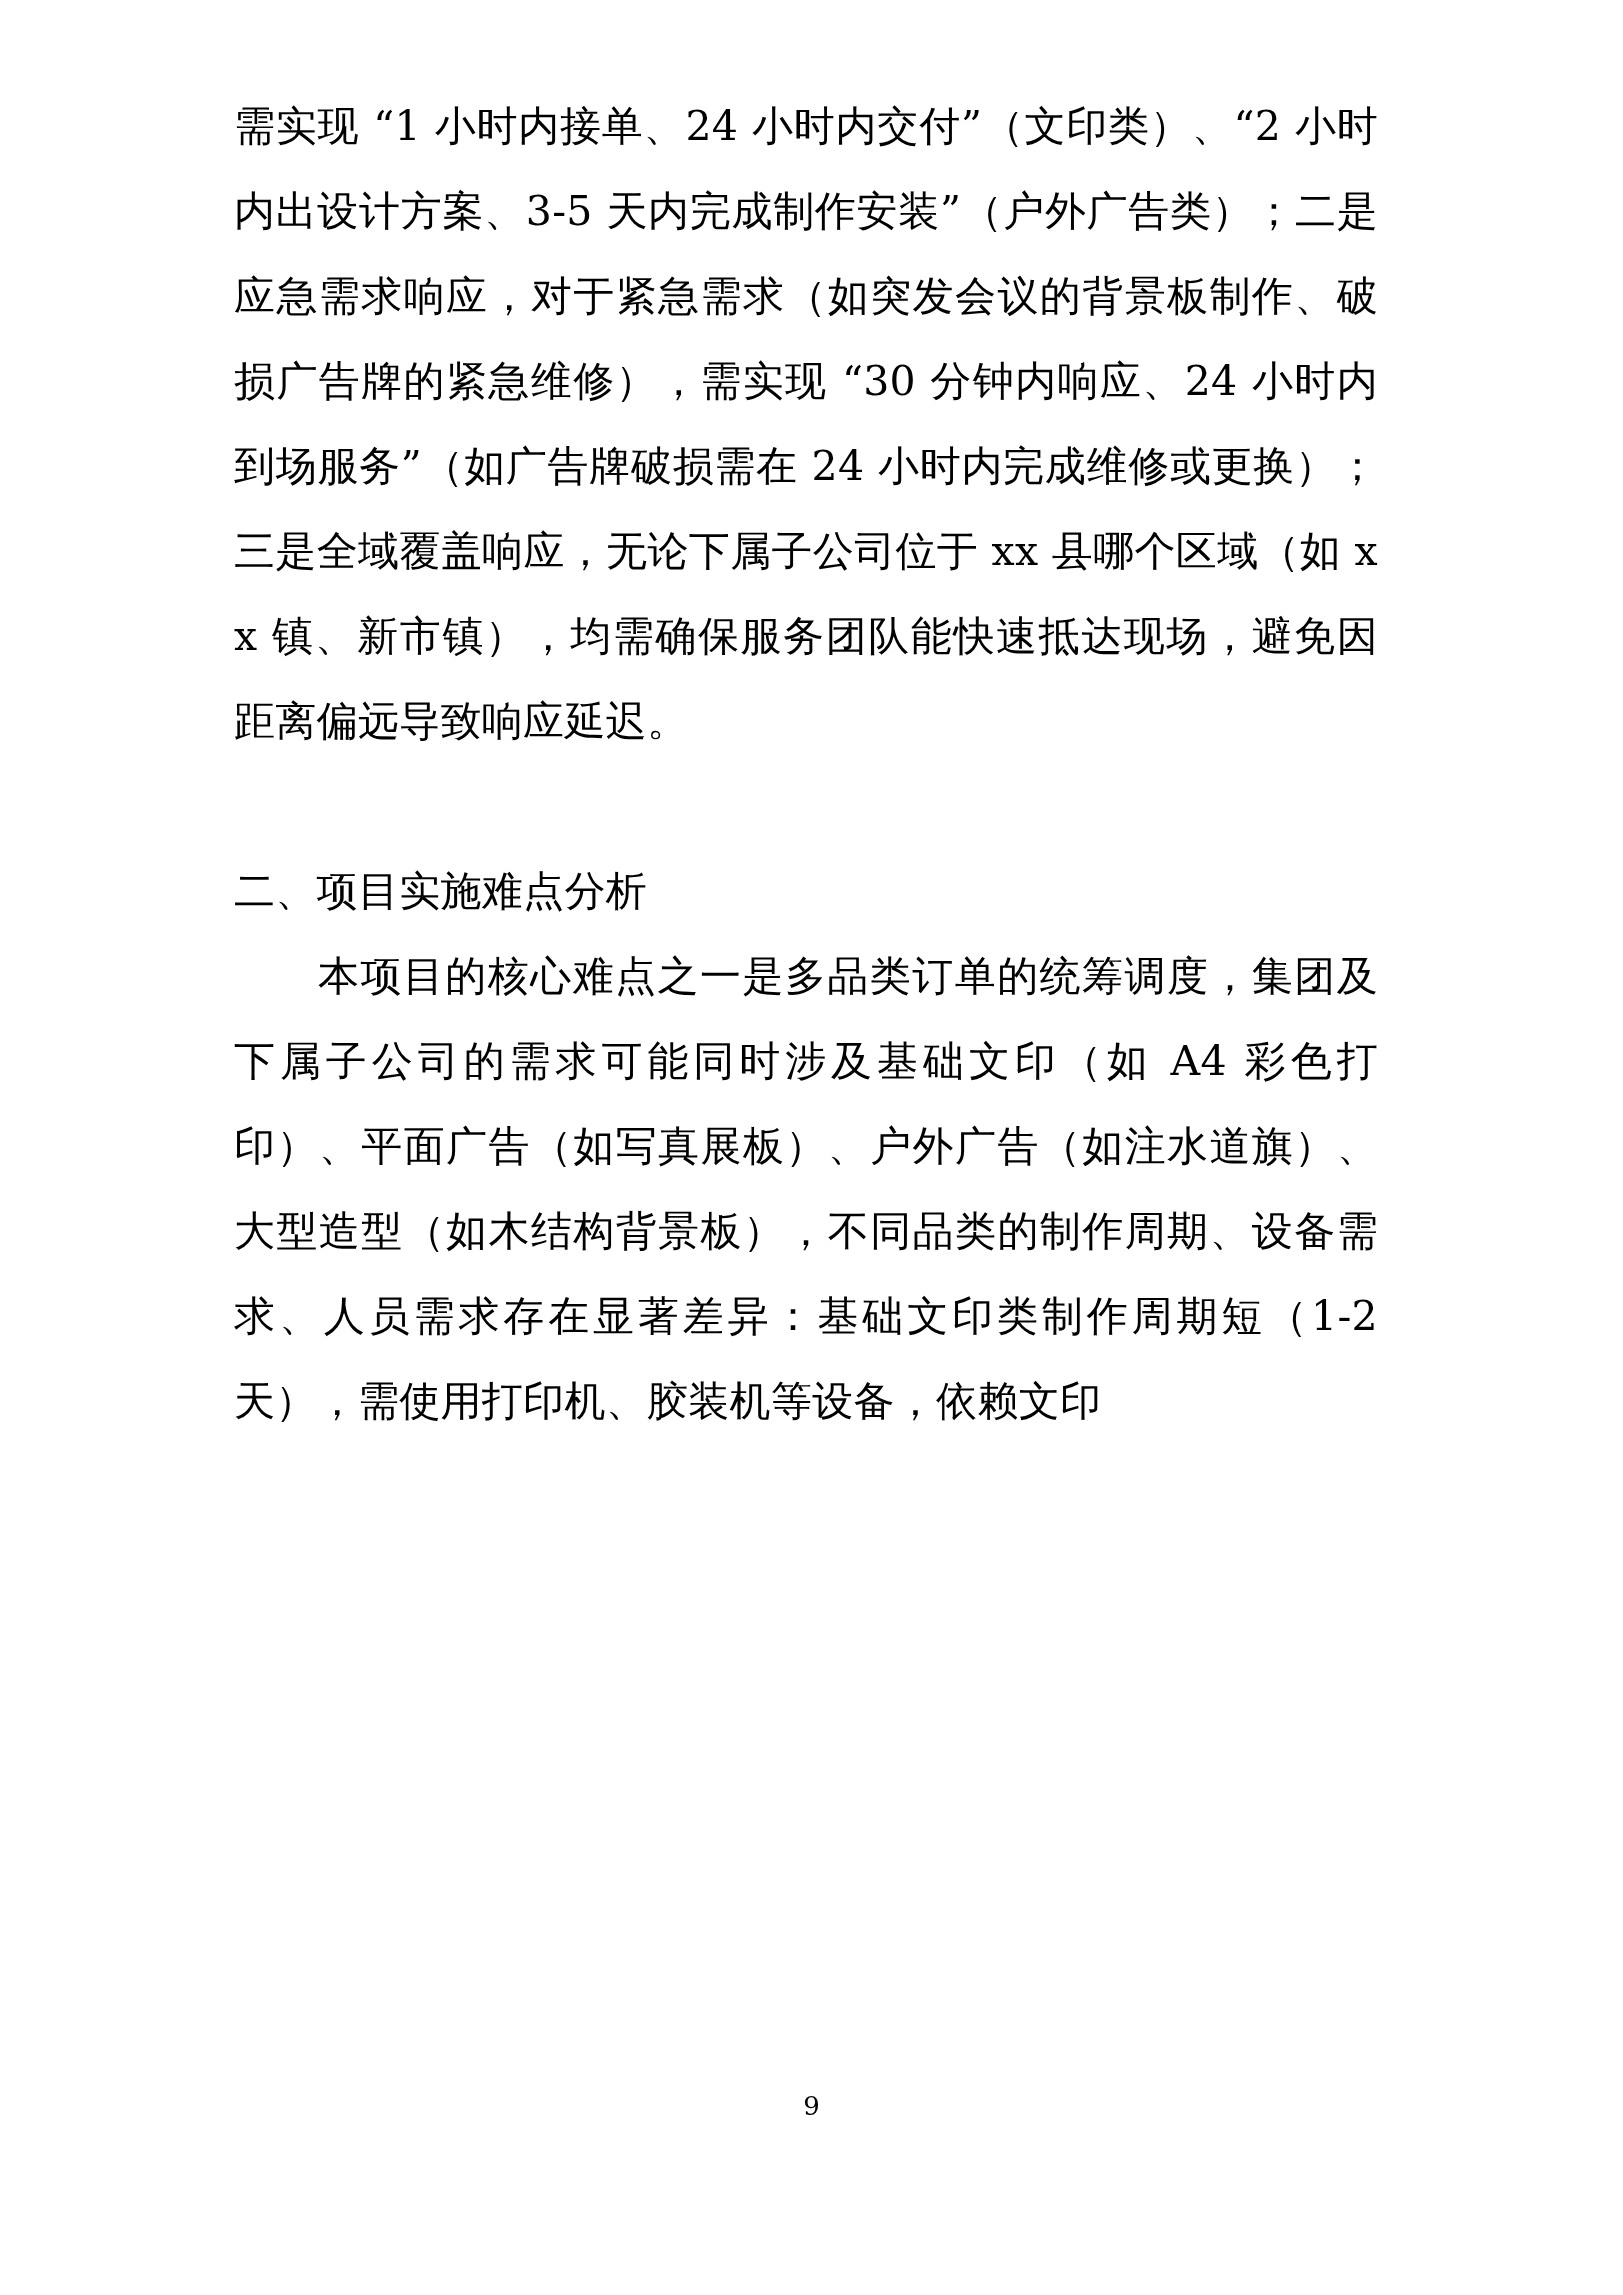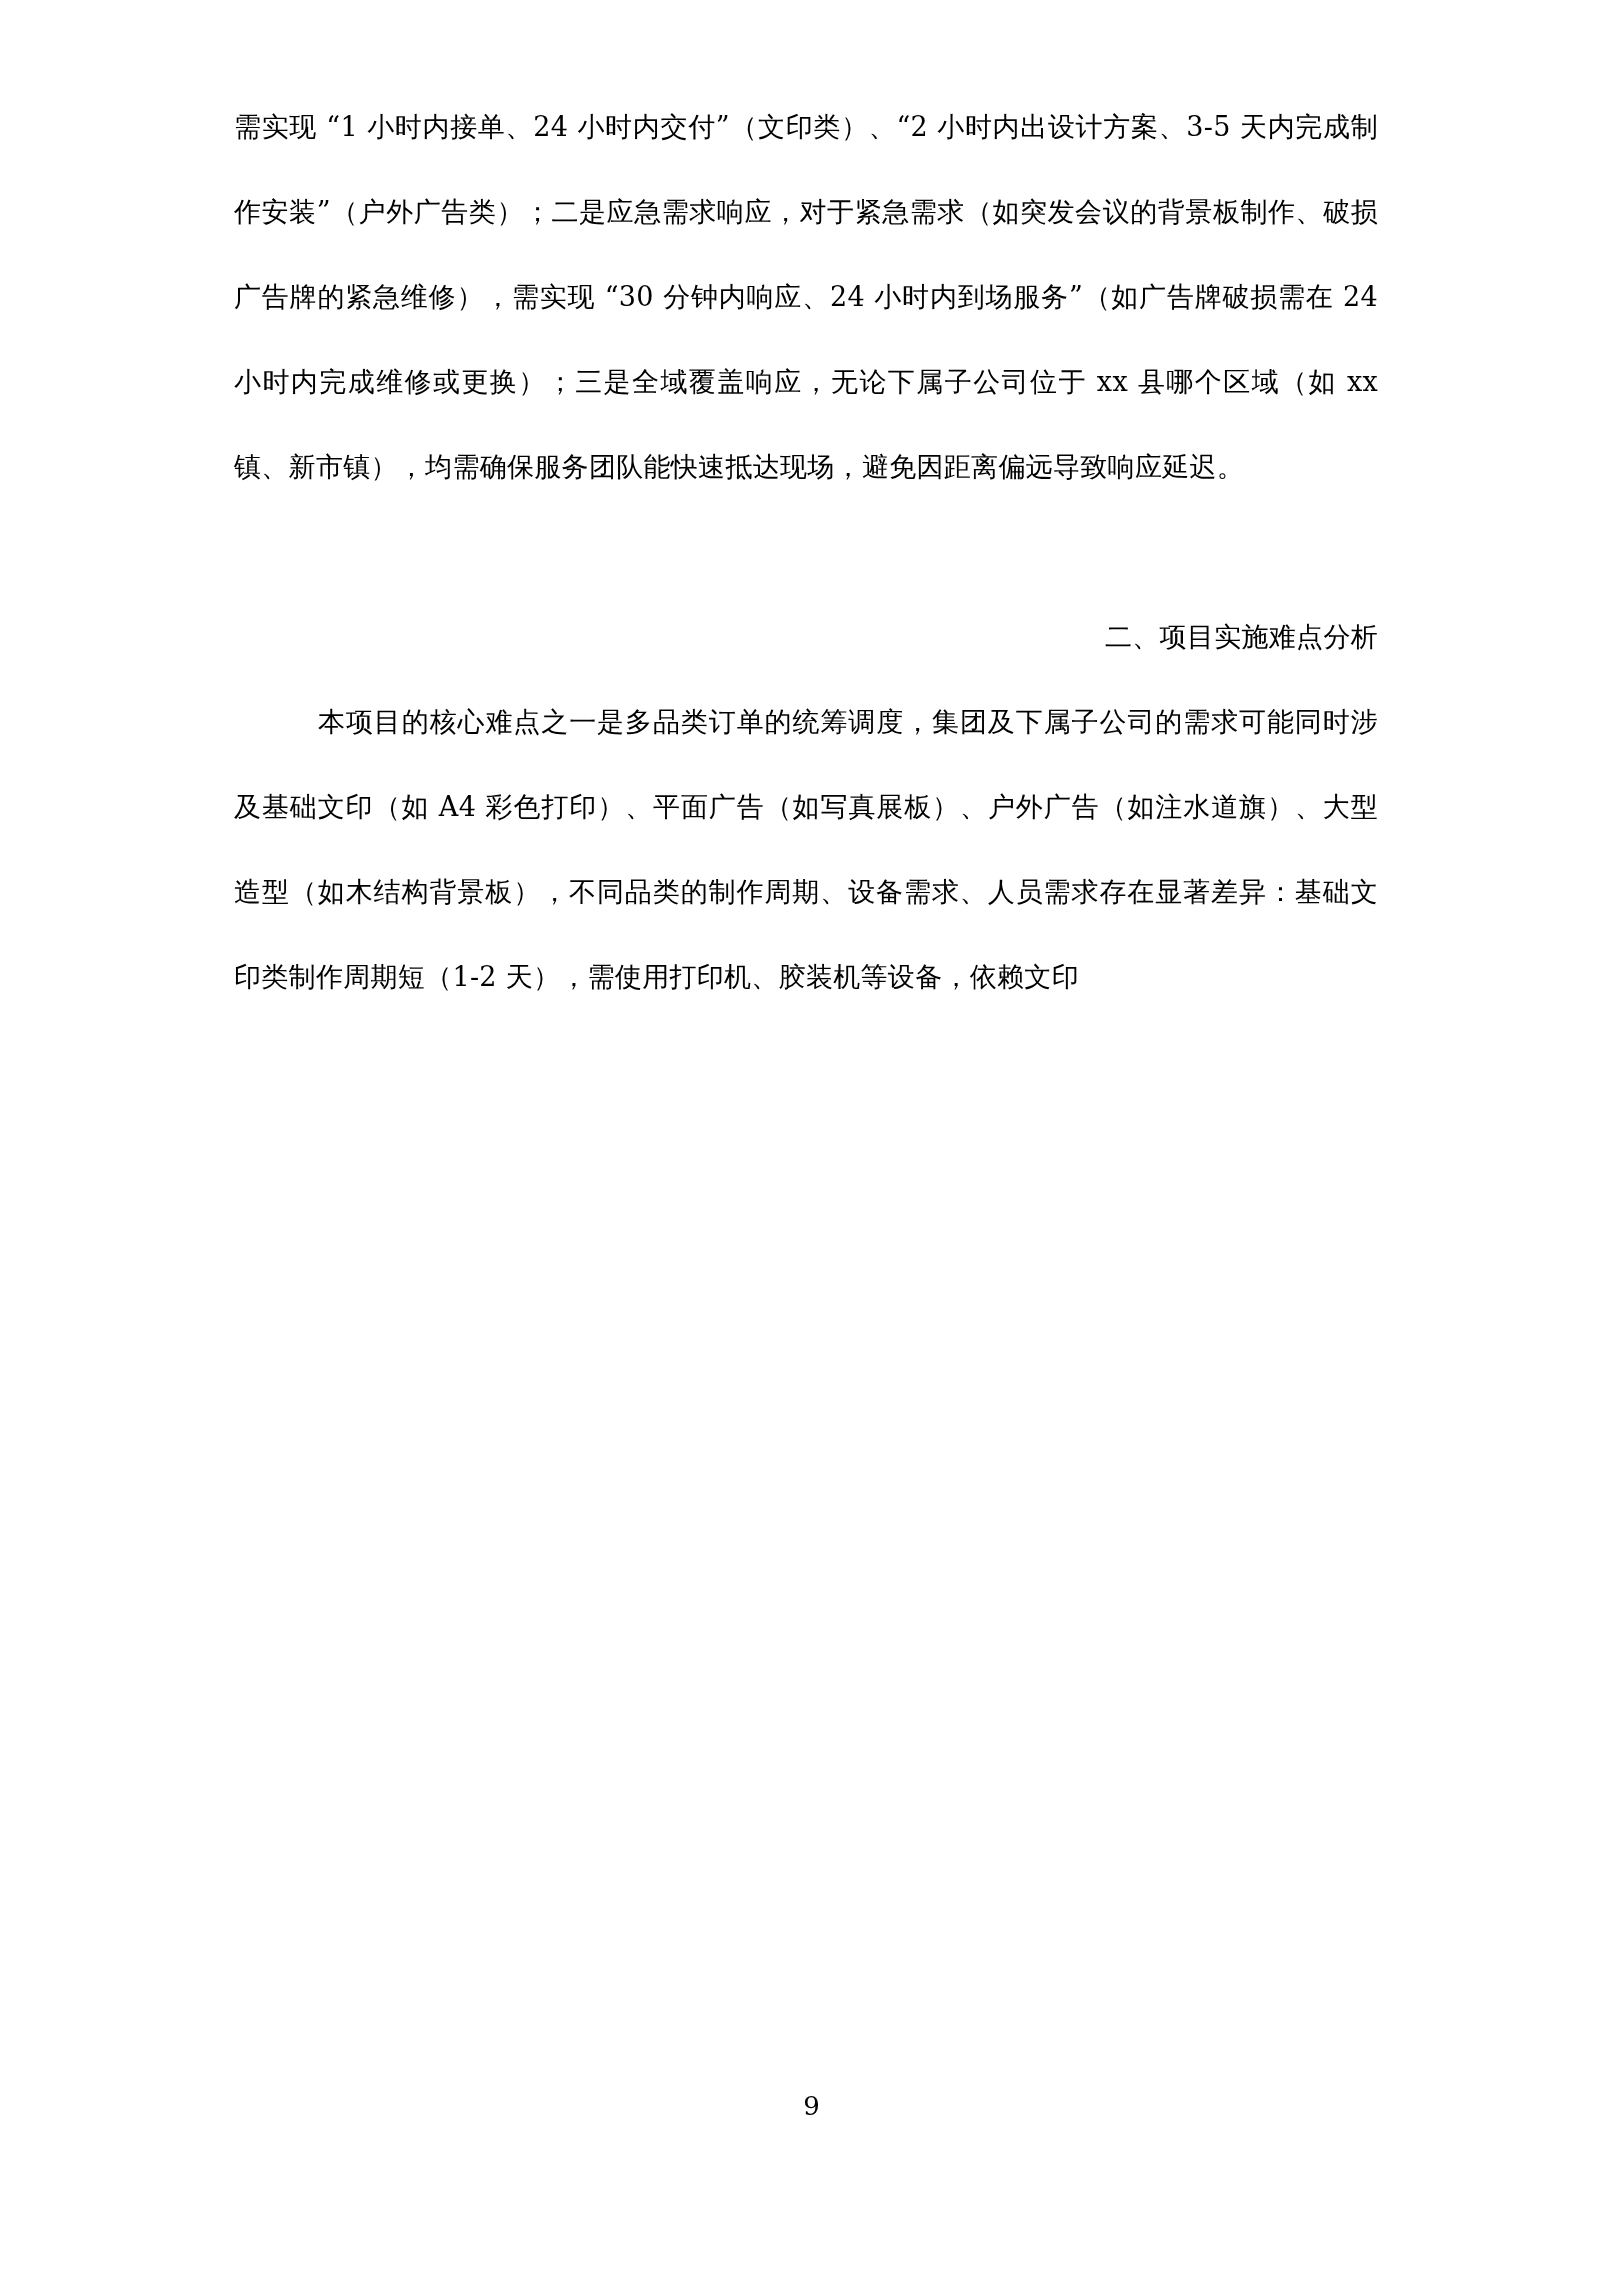--- a/index.html
+++ b/index.html
@@ -19,39 +19,39 @@
   .content {
     position: absolute;
     left: 234px;
     top: 84px;
     width: 1144px;
   }
   .para,
   .heading-1,
   .heading-2 {
     font-family: "DejaVu Serif", "Liberation Serif", serif;
-    font-size: 27px;
+    font-size: 41px;
     line-height: 85px;
     color: #000000;
     margin: 0;
     text-align: justify;
     text-justify: inter-character;
     letter-spacing: 0.3px;
     word-break: break-all;
     -webkit-font-feature-settings: normal;
   }
   .para {
     text-indent: 0;
   }
   .para.indent {
     text-indent: 84px;
   }
   .heading-1 {
     text-indent: 0;
-    text-align: right;
+    text-align: left;
   }
   .heading-2 {
     text-indent: 84px;
     text-align: left;
   }
   .spacer {
     height: 85px;
   }
   .page-number {
     position: absolute;

